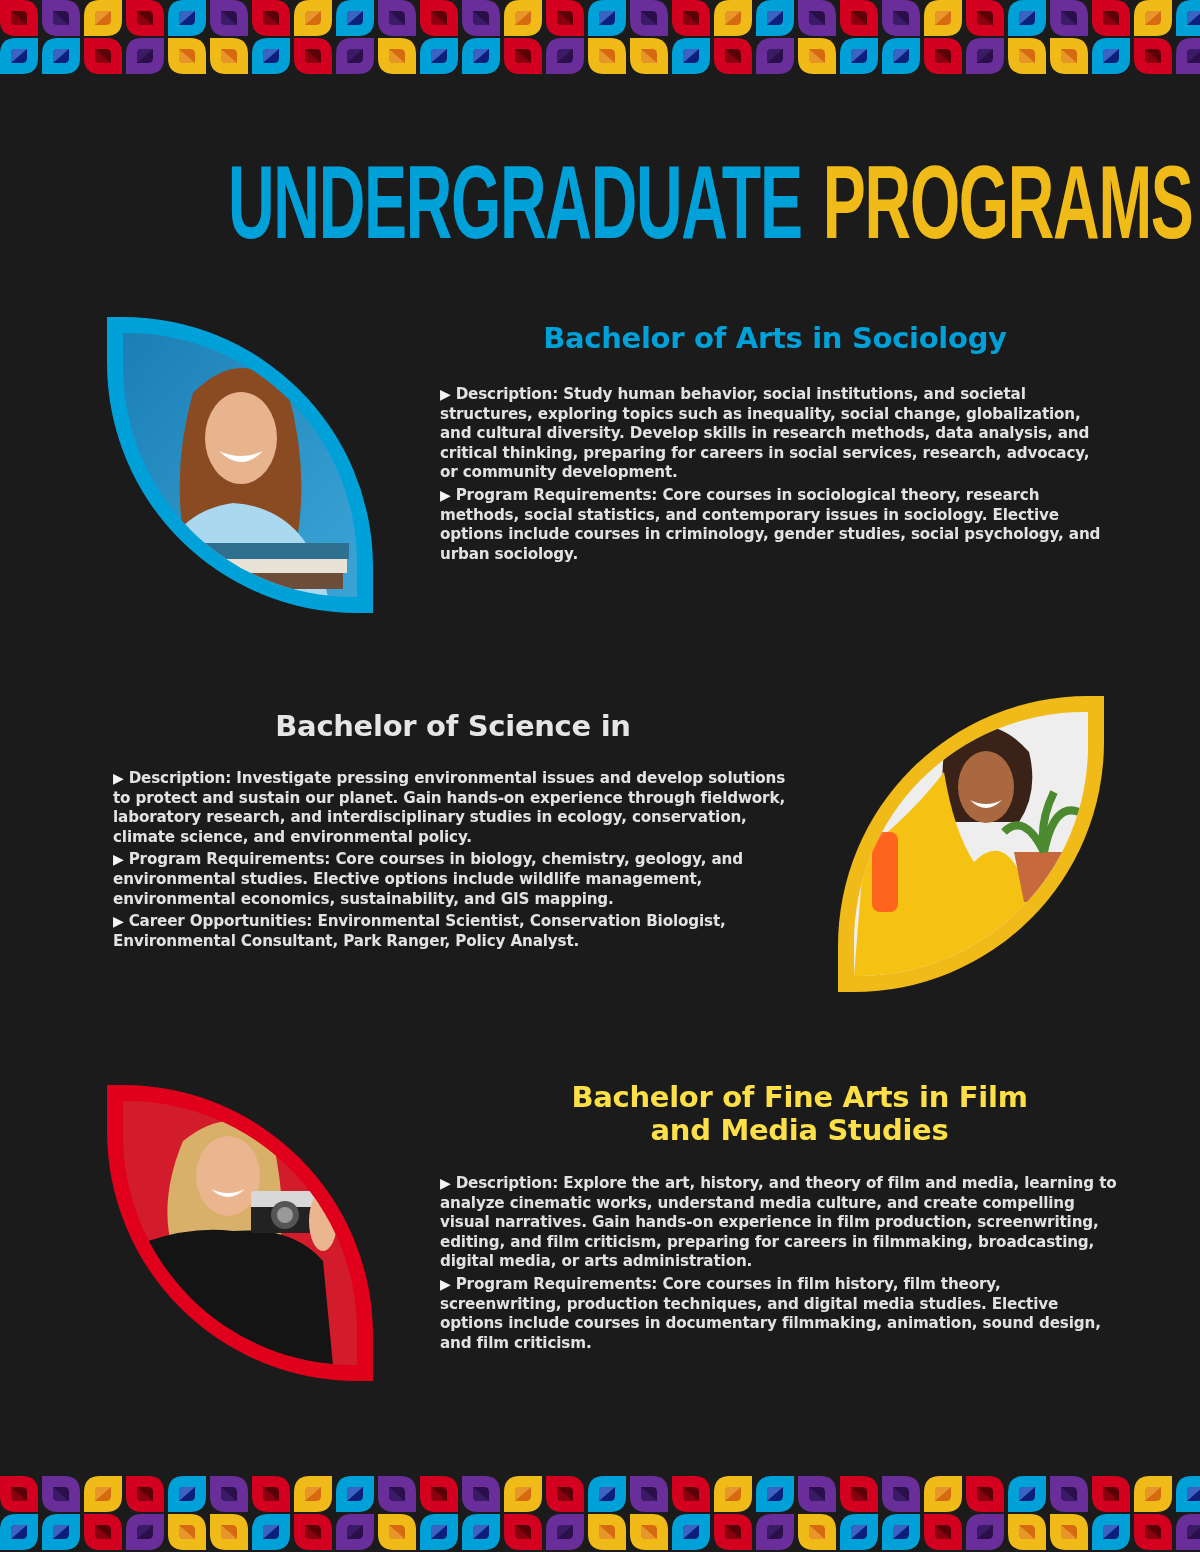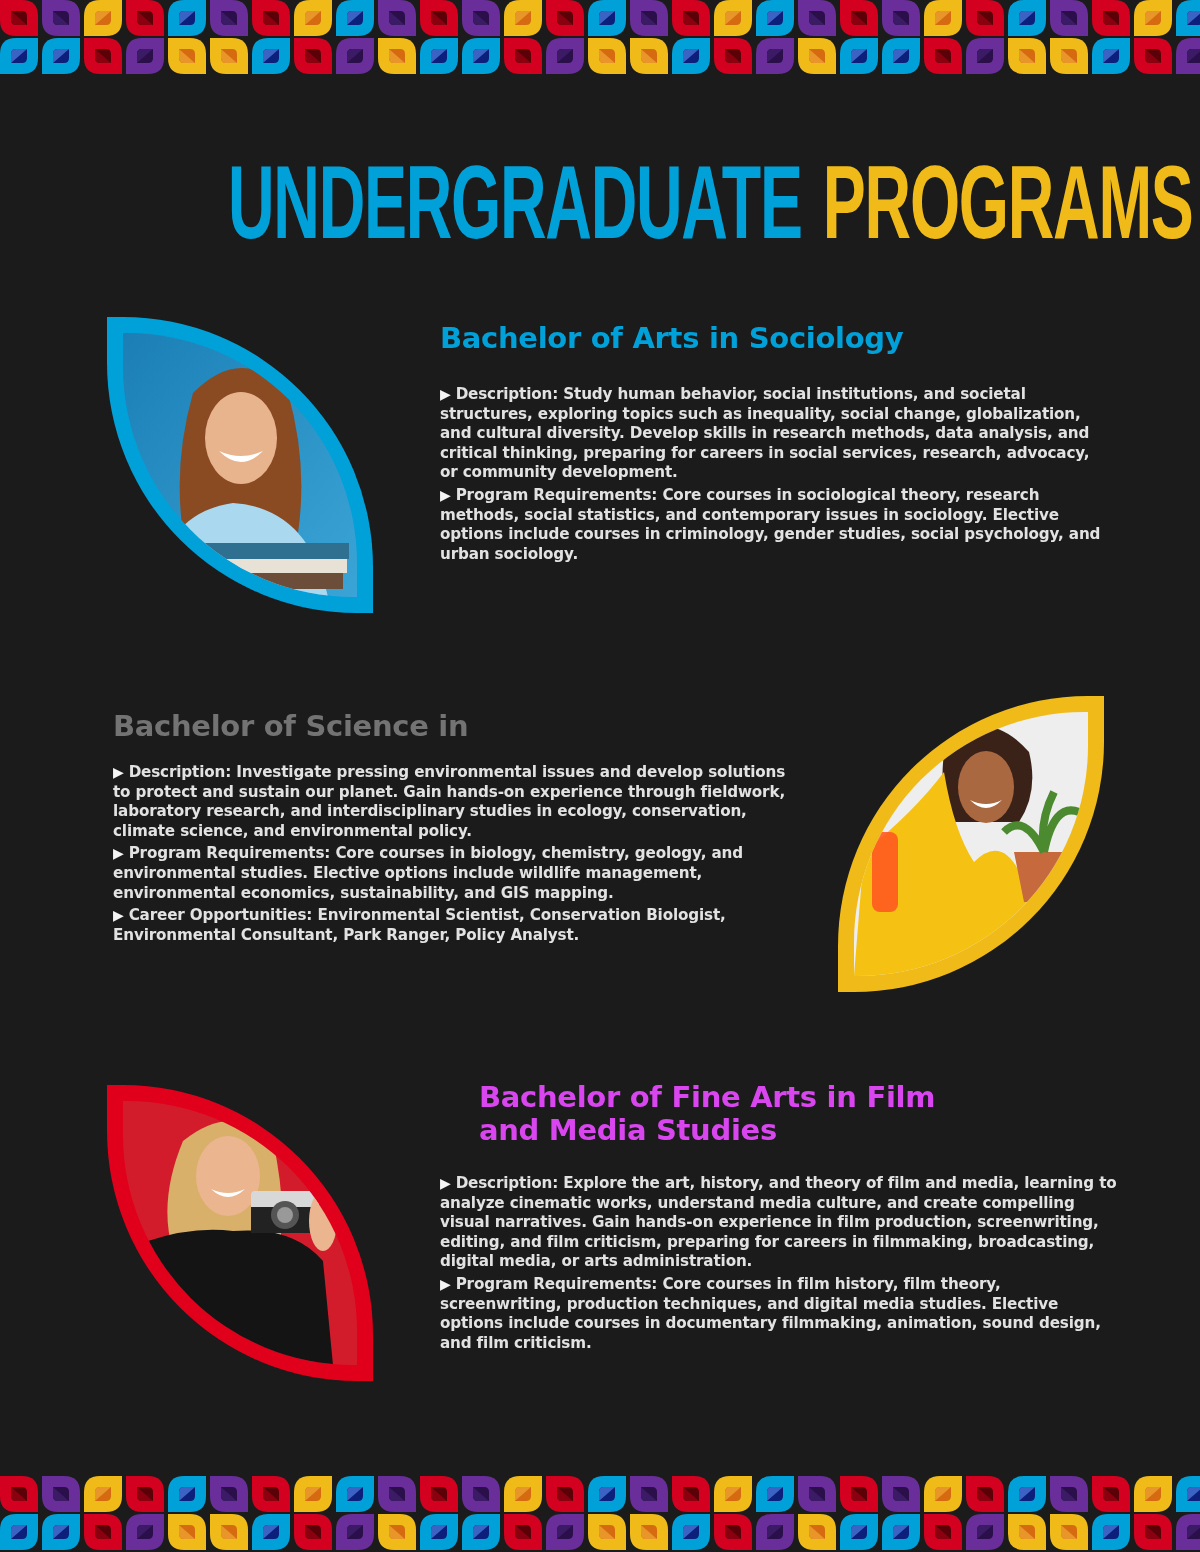--- a/index.html
+++ b/index.html
@@ -21,21 +21,21 @@
   .leaf { position: absolute; width: 266px; height: 296px; box-sizing: border-box; overflow: hidden; }
   .leaf.left { border-radius: 0 250px 0 250px; }
   .leaf.right { border-radius: 250px 0 250px 0; }
   .leaf .photo { position: absolute; inset: 16px; overflow: hidden; }
   .leaf.left .photo { border-radius: 0 230px 0 230px; }
   .leaf.right .photo { border-radius: 230px 0 230px 0; }
   .leaf svg { width: 100%; height: 100%; display: block; }
   .program { position: absolute; }
   .program h2 {
     margin: 0; font-family: "DejaVu Sans", sans-serif; font-weight: bold; font-size: 29px;
-    line-height: 33px; letter-spacing: -0.3px;
+    line-height: 33px; letter-spacing: -0.3px; text-align: center;
   }
   .program .bullets { margin-top: 30px; }
   .program p {
     margin: 0 0 3px 0; font-family: "DejaVu Sans", sans-serif; font-size: 15.2px; line-height: 19.6px;
     color: #e2e2e2; letter-spacing: -0.15px; font-weight: bold;
   }
   .program .tri { color: #f5f5f5; font-size: 14px; margin-right: 5px; }
 </style>
 </head>
 <body>
@@ -140,24 +140,24 @@
 </div>
 <div class="program" style="left:440px; top:322px; width:670px;">
   <h2 style="color:#00a0d8;">Bachelor of Arts in Sociology</h2>
   <div class="bullets">
     <p><span class="tri">▶</span><span>Description: Study human behavior, social institutions, and societal structures, exploring topics such as inequality, social change, globalization, and cultural diversity. Develop skills in research methods, data analysis, and critical thinking, preparing for careers in social services, research, advocacy, or community development.</span></p>
     <p><span class="tri">▶</span><span>Program Requirements: Core courses in sociological theory, research methods, social statistics, and contemporary issues in sociology. Elective options include courses in criminology, gender studies, social psychology, and urban sociology.</span></p>
   </div>
 </div>
 
 <div class="program" style="left:113px; top:710px; width:680px;">
-  <h2 style="color:#737373;">
+  <h2 style="color:#e5e5e5;">
     <span>Bachelor of Science in</span><br>
   </h2>
-  <div class="bullets" style="margin-top:20px;">
+  <div class="bullets" style="margin-top:26px;">
     <p><span class="tri">▶</span><span>Description: Investigate pressing environmental issues and develop solutions to protect and sustain our planet. Gain hands-on experience through fieldwork, laboratory research, and interdisciplinary studies in ecology, conservation, climate science, and environmental policy.</span></p>
     <p><span class="tri">▶</span><span>Program Requirements: Core courses in biology, chemistry, geology, and environmental studies. Elective options include wildlife management, environmental economics, sustainability, and GIS mapping.</span></p>
     <p><span class="tri">▶</span><span>Career Opportunities: Environmental Scientist, Conservation Biologist, Environmental Consultant, Park Ranger, Policy Analyst.</span></p>
   </div>
 </div>
 <div class="leaf right" style="left:838px; top:696px; background:#f0bb19;">
   <div class="photo" title="Smiling woman in yellow raincoat holding a spray bottle and a potted plant">
     <svg viewBox="0 0 234 264" preserveAspectRatio="none">
       <rect width="234" height="264" fill="#eeeeee"></rect>
       <path d="M95,20 Q140,0 175,40 Q185,80 165,110 L100,110 Q80,70 95,20 Z" fill="#3b2218"></path>
@@ -181,21 +181,21 @@
       <path d="M88,88 Q105,104 122,88 Q105,96 88,88 Z" fill="#ffffff"></path>
       <rect x="128" y="90" width="68" height="42" rx="4" fill="#d8d8d8"></rect>
       <rect x="128" y="106" width="68" height="26" fill="#222222"></rect>
       <circle cx="162" cy="114" r="14" fill="#555555"></circle>
       <circle cx="162" cy="114" r="8" fill="#999999"></circle>
       <ellipse cx="200" cy="120" rx="14" ry="30" fill="#eab58f"></ellipse>
     </svg>
   </div>
 </div>
 <div class="program" style="left:440px; top:1081px; width:680px;">
-  <h2 style="color:#d946ef;margin-left:39px;">
+  <h2 style="color:#fde047;margin-left:39px;">
     <span>Bachelor of Fine Arts in Film</span><br>
     <span>and Media Studies</span>
   </h2>
   <div class="bullets" style="margin-top:27px;">
     <p><span class="tri">▶</span><span>Description: Explore the art, history, and theory of film and media, learning to analyze cinematic works, understand media culture, and create compelling visual narratives. Gain hands-on experience in film production, screenwriting, editing, and film criticism, preparing for careers in filmmaking, broadcasting, digital media, or arts administration.</span></p>
     <p><span class="tri">▶</span><span>Program Requirements: Core courses in film history, film theory, screenwriting, production techniques, and digital media studies. Elective options include courses in documentary filmmaking, animation, sound design, and film criticism.</span></p>
   </div>
 </div>
 
 <svg class="pattern bottom" viewBox="0 0 1200 80" preserveAspectRatio="none">

